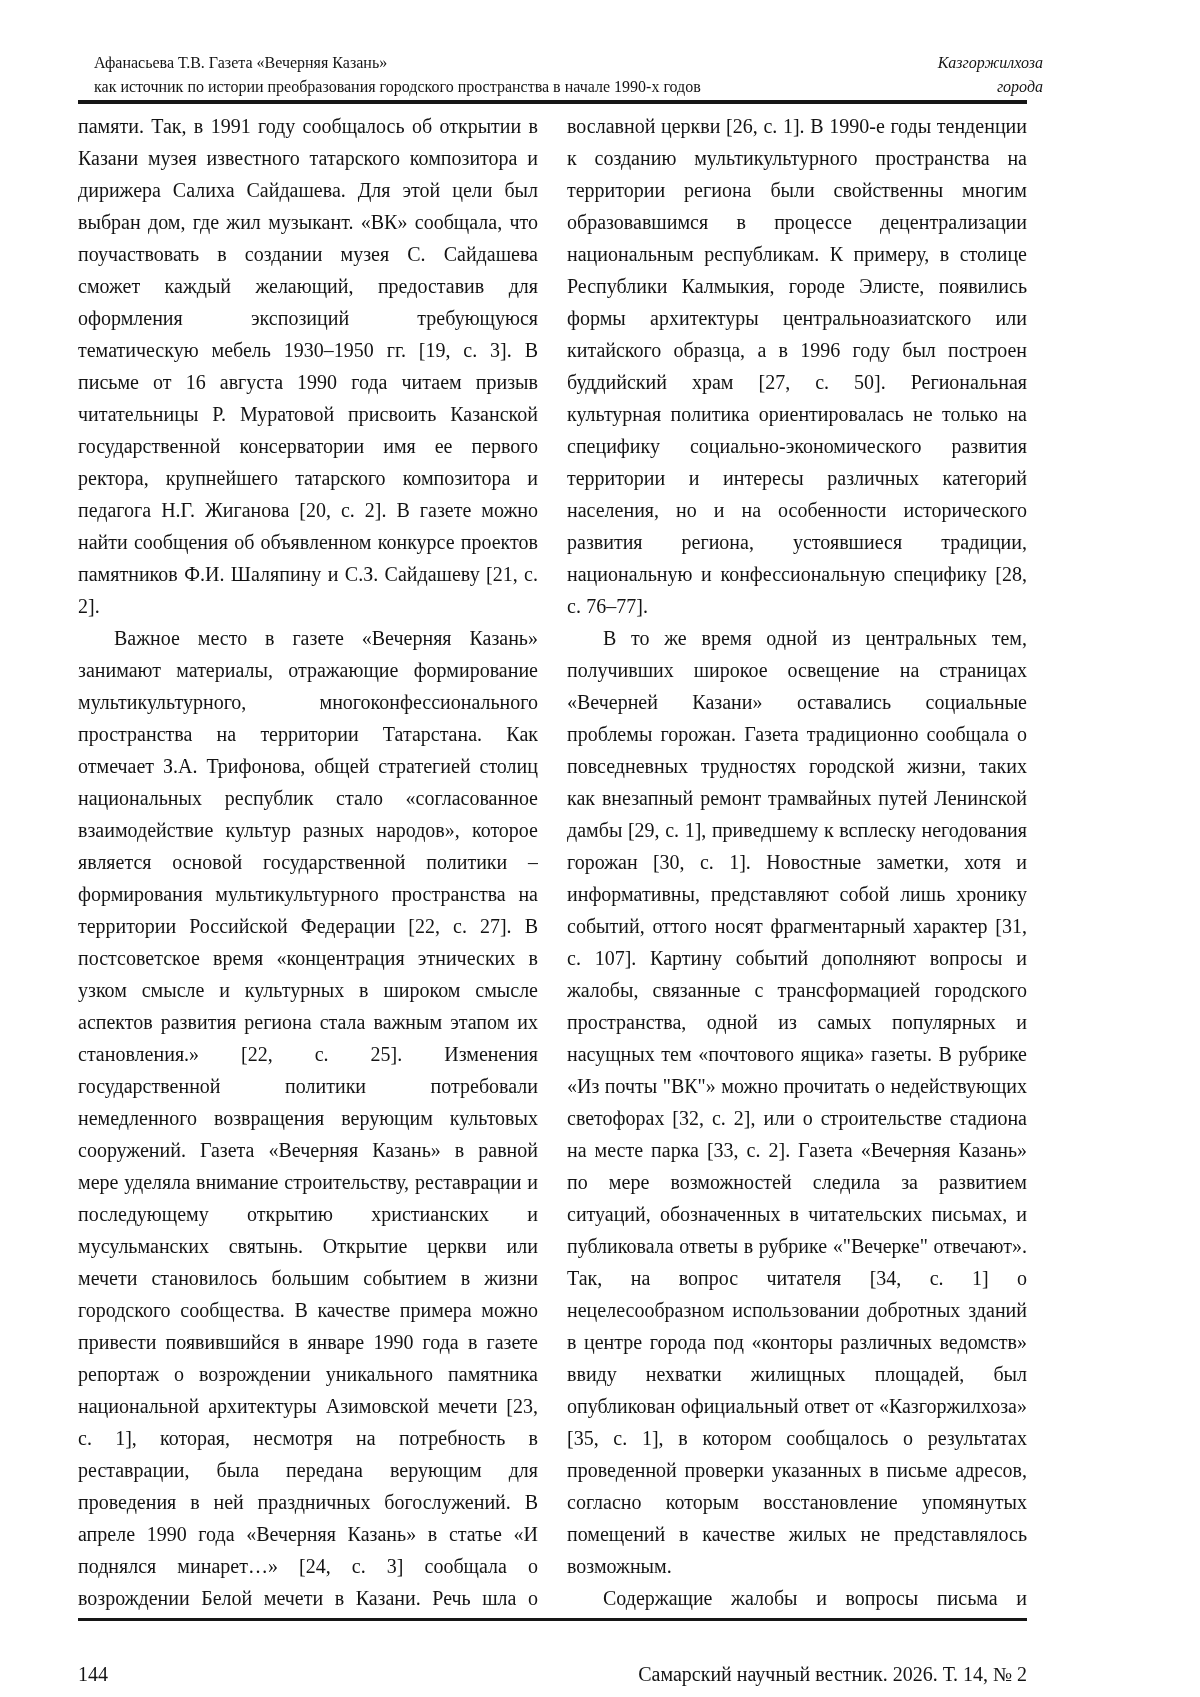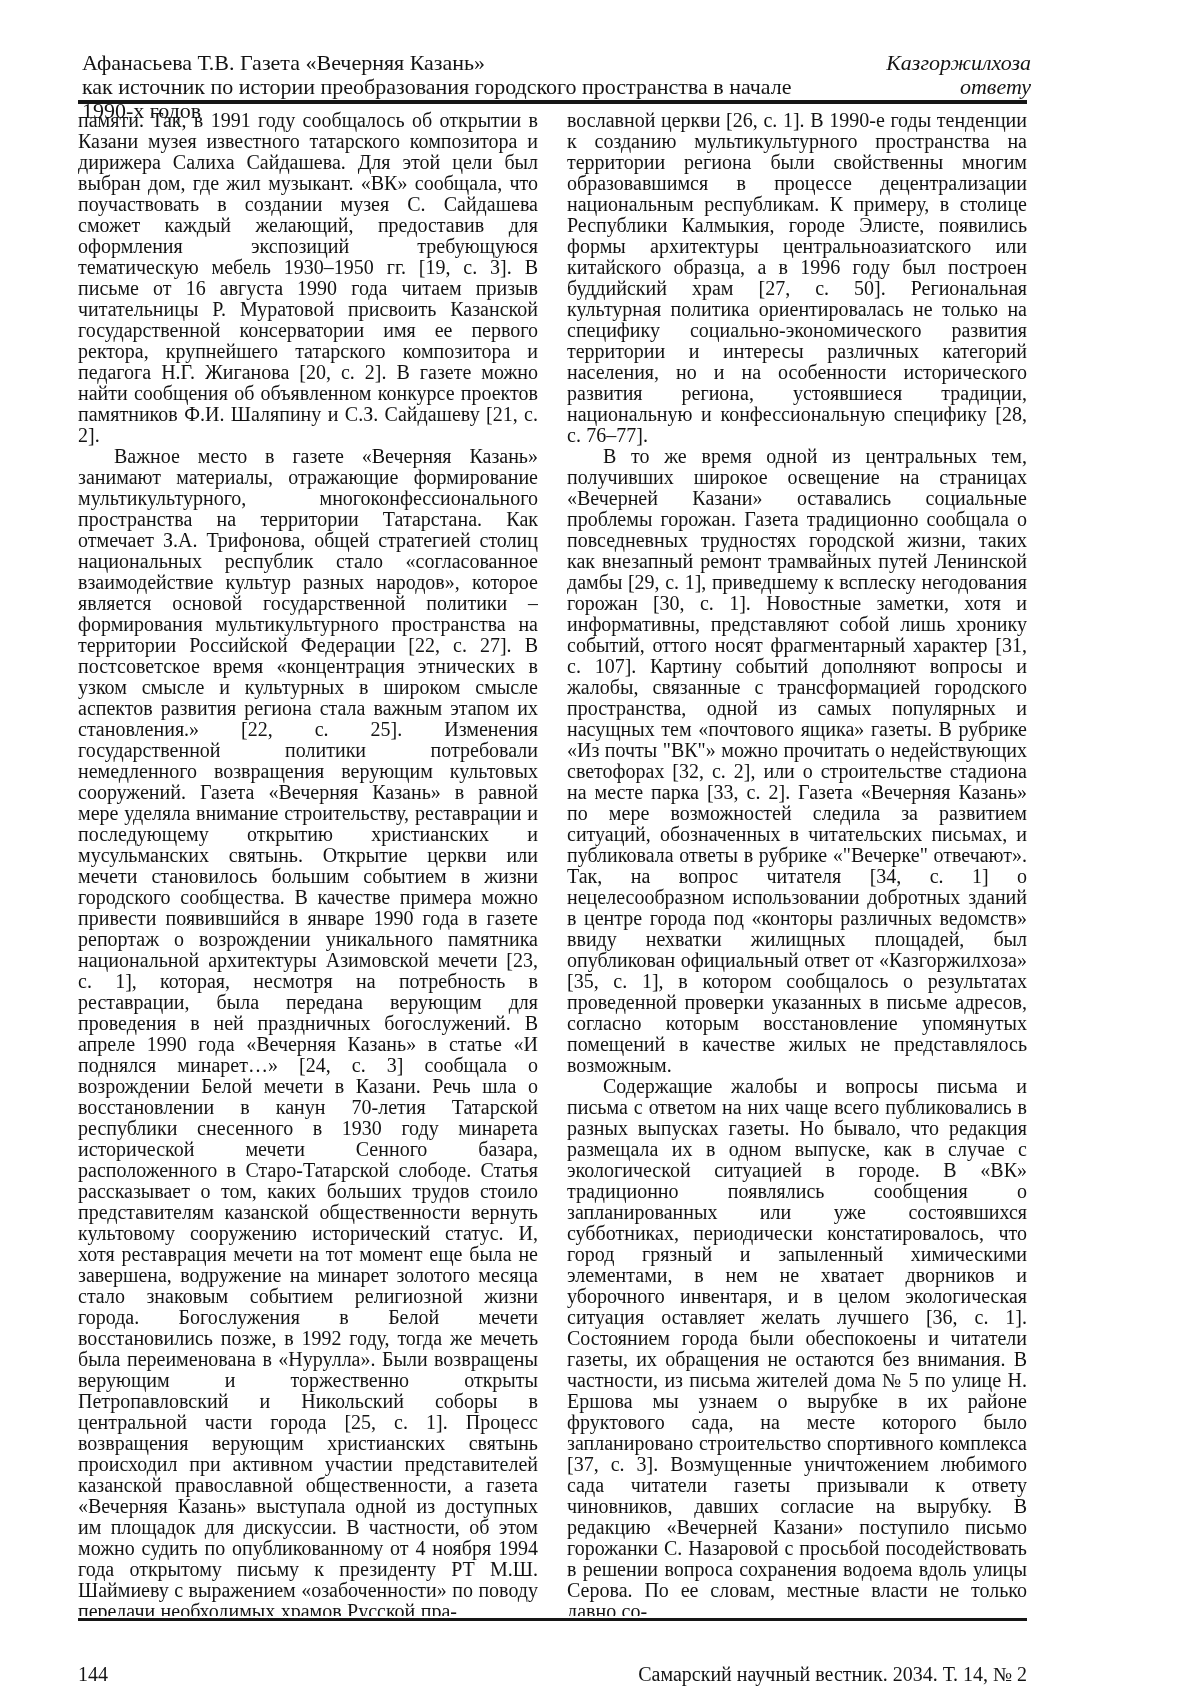--- a/index.html
+++ b/index.html
@@ -19,26 +19,26 @@
     position: absolute;
     left: 78px;
     top: 0;
     width: 949px;
     height: 1697px;
   }
   
   .runhead {
     position: absolute;
     top: 51px;
-    left: 4px;
+    left: 16px;
     width: 100%;
     display: flex;
     justify-content: space-between;
     align-items: flex-start;
-    font-size: 22px;
+    font-size: 16px;
     line-height: 24px;
   }
   .runhead-left { text-align: left; max-width: 720px; }
   .runhead-right { text-align: right; font-style: italic; }
   .rule {
     position: absolute;
     left: 0;
     width: 100%;
     background: #161616;
   }
@@ -51,21 +51,21 @@
     left: 0;
     width: 100%;
     display: flex;
     gap: 29px;
   }
   .col {
     width: 460px;
     height: 1506px;
     overflow: hidden;
     font-size: 20px;
-    line-height: 21px;
+    line-height: 32px;
     text-align: justify;
     hyphens: auto;
     -webkit-hyphens: auto;
     word-spacing: 0.02em;
   }
   .col p { margin: 0; padding: 0; }
   p.indent { text-indent: 36px; }
   p.noindent { text-indent: 0; }
   
   .pagefoot {
@@ -85,21 +85,21 @@
 
 <div class="page">
 
   <div class="runhead">
     <div class="runhead-left">
       <div>Афанасьева Т.В. Газета «Вечерняя Казань»</div>
       <div>как источник по истории преобразования городского пространства в начале 1990-х годов</div>
     </div>
     <div class="runhead-right">
       <div>Казгоржилхоза</div>
-      <div>ответу</div>
+      <div>города</div>
     </div>
   </div>
 
   <div class="rule rule-top"></div>
 
   <div class="columns">
     <div class="col" lang="ru">
       <p class="noindent">памяти. Так, в 1991 году сообщалось об открытии в Казани музея известного татарского композитора и дирижера Салиха Сайдашева. Для этой цели был выбран дом, где жил музыкант. «ВК» сообщала, что поучаствовать в создании музея С. Сайдашева сможет каждый желающий, предоставив для оформления экспозиций требующуюся тематическую мебель 1930–1950 гг. [19, с. 3]. В письме от 16 августа 1990 года читаем призыв читательницы Р. Муратовой присвоить Казанской государственной консерватории имя ее первого ректора, крупнейшего татарского композитора и педагога Н.Г. Жиганова [20, с. 2]. В газете можно найти сообщения об объявленном конкурсе проектов памятников Ф.И. Шаляпину и С.З. Сайдашеву [21, с. 2].</p>
       <p class="indent">Важное место в газете «Вечерняя Казань» занимают материалы, отражающие формирование мультикультурного, многоконфессионального пространства на территории Татарстана. Как отмечает З.А. Трифонова, общей стратегией столиц национальных республик стало «согласованное взаимодействие культур разных народов», которое является основой государственной политики – формирования мультикультурного пространства на территории Российской Федерации [22, с. 27]. В постсоветское время «концентрация этнических в узком смысле и культурных в широком смысле аспектов развития региона стала важным этапом их становления.» [22, с. 25]. Изменения государственной политики потребовали немедленного возвращения верующим культовых сооружений. Газета «Вечерняя Казань» в равной мере уделяла внимание строительству, реставрации и последующему открытию христианских и мусульманских святынь. Открытие церкви или мечети становилось большим событием в жизни городского сообщества. В качестве примера можно привести появившийся в январе 1990 года в газете репортаж о возрождении уникального памятника национальной архитектуры Азимовской мечети [23, с. 1], которая, несмотря на потребность в реставрации, была передана верующим для проведения в ней праздничных богослужений. В апреле 1990 года «Вечерняя Казань» в статье «И поднялся минарет…» [24, с. 3] сообщала о возрождении Белой мечети в Казани. Речь шла о восстановлении в канун 70-летия Татарской республики снесенного в 1930 году минарета исторической мечети Сенного базара, расположенного в Старо-Татарской слободе. Статья рассказывает о том, каких больших трудов стоило представителям казанской общественности вернуть культовому сооружению исторический статус. И, хотя реставрация мечети на тот момент еще была не завершена, водружение на минарет золотого месяца стало знаковым событием религиозной жизни города. Богослужения в Белой мечети восстановились позже, в 1992 году, тогда же мечеть была переименована в «Нурулла». Были возвращены верующим и торжественно открыты Петропавловский и Никольский соборы в центральной части города [25, с. 1]. Процесс возвращения верующим христианских святынь происходил при активном участии представителей казанской православной общественности, а газета «Вечерняя Казань» выступала одной из доступных им площадок для дискуссии. В частности, об этом можно судить по опубликованному от 4 ноября 1994 года открытому письму к президенту РТ М.Ш. Шаймиеву с выражением «озабоченности» по поводу передачи необходимых храмов Русской пра-</p>
     </div>
@@ -107,16 +107,16 @@
       <p class="noindent">вославной церкви [26, с. 1]. В 1990-е годы тенденции к созданию мультикультурного пространства на территории региона были свойственны многим образовавшимся в процессе децентрализации национальным республикам. К примеру, в столице Республики Калмыкия, городе Элисте, появились формы архитектуры центральноазиатского или китайского образца, а в 1996 году был построен буддийский храм [27, с. 50]. Региональная культурная политика ориентировалась не только на специфику социально-экономического развития территории и интересы различных категорий населения, но и на особенности исторического развития региона, устоявшиеся традиции, национальную и конфессиональную специфику [28, с. 76–77].</p>
       <p class="indent">В то же время одной из центральных тем, получивших широкое освещение на страницах «Вечерней Казани» оставались социальные проблемы горожан. Газета традиционно сообщала о повседневных трудностях городской жизни, таких как внезапный ремонт трамвайных путей Ленинской дамбы [29, с. 1], приведшему к всплеску негодования горожан [30, с. 1]. Новостные заметки, хотя и информативны, представляют собой лишь хронику событий, оттого носят фрагментарный характер [31, с. 107]. Картину событий дополняют вопросы и жалобы, связанные с трансформацией городского пространства, одной из самых популярных и насущных тем «почтового ящика» газеты. В рубрике «Из почты "ВК"» можно прочитать о недействующих светофорах [32, с. 2], или о строительстве стадиона на месте парка [33, с. 2]. Газета «Вечерняя Казань» по мере возможностей следила за развитием ситуаций, обозначенных в читательских письмах, и публиковала ответы в рубрике «"Вечерке" отвечают». Так, на вопрос читателя [34, с. 1] о нецелесообразном использовании добротных зданий в центре города под «конторы различных ведомств» ввиду нехватки жилищных площадей, был опубликован официальный ответ от «Казгоржилхоза» [35, с. 1], в котором сообщалось о результатах проведенной проверки указанных в письме адресов, согласно которым восстановление упомянутых помещений в качестве жилых не представлялось возможным.</p>
       <p class="indent">Содержащие жалобы и вопросы письма и письма с ответом на них чаще всего публиковались в разных выпусках газеты. Но бывало, что редакция размещала их в одном выпуске, как в случае с экологической ситуацией в городе. В «ВК» традиционно появлялись сообщения о запланированных или уже состоявшихся субботниках, периодически констатировалось, что город грязный и запыленный химическими элементами, в нем не хватает дворников и уборочного инвентаря, и в целом экологическая ситуация оставляет желать лучшего [36, с. 1]. Состоянием города были обеспокоены и читатели газеты, их обращения не остаются без внимания. В частности, из письма жителей дома № 5 по улице Н. Ершова мы узнаем о вырубке в их районе фруктового сада, на месте которого было запланировано строительство спортивного комплекса [37, с. 3]. Возмущенные уничтожением любимого сада читатели газеты призывали к ответу чиновников, давших согласие на вырубку. В редакцию «Вечерней Казани» поступило письмо горожанки С. Назаровой с просьбой посодействовать в решении вопроса сохранения водоема вдоль улицы Серова. По ее словам, местные власти не только давно со-</p>
     </div>
   </div>
 
   <div class="rule rule-bottom"></div>
 
   <div class="pagefoot">
     <div>144</div>
-    <div>Самарский научный вестник. 2034. Т. 14, № 2</div>
+    <div>Самарский научный вестник. 2026. Т. 14, № 2</div>
   </div>
 
 </div>
 
 </body></html>

